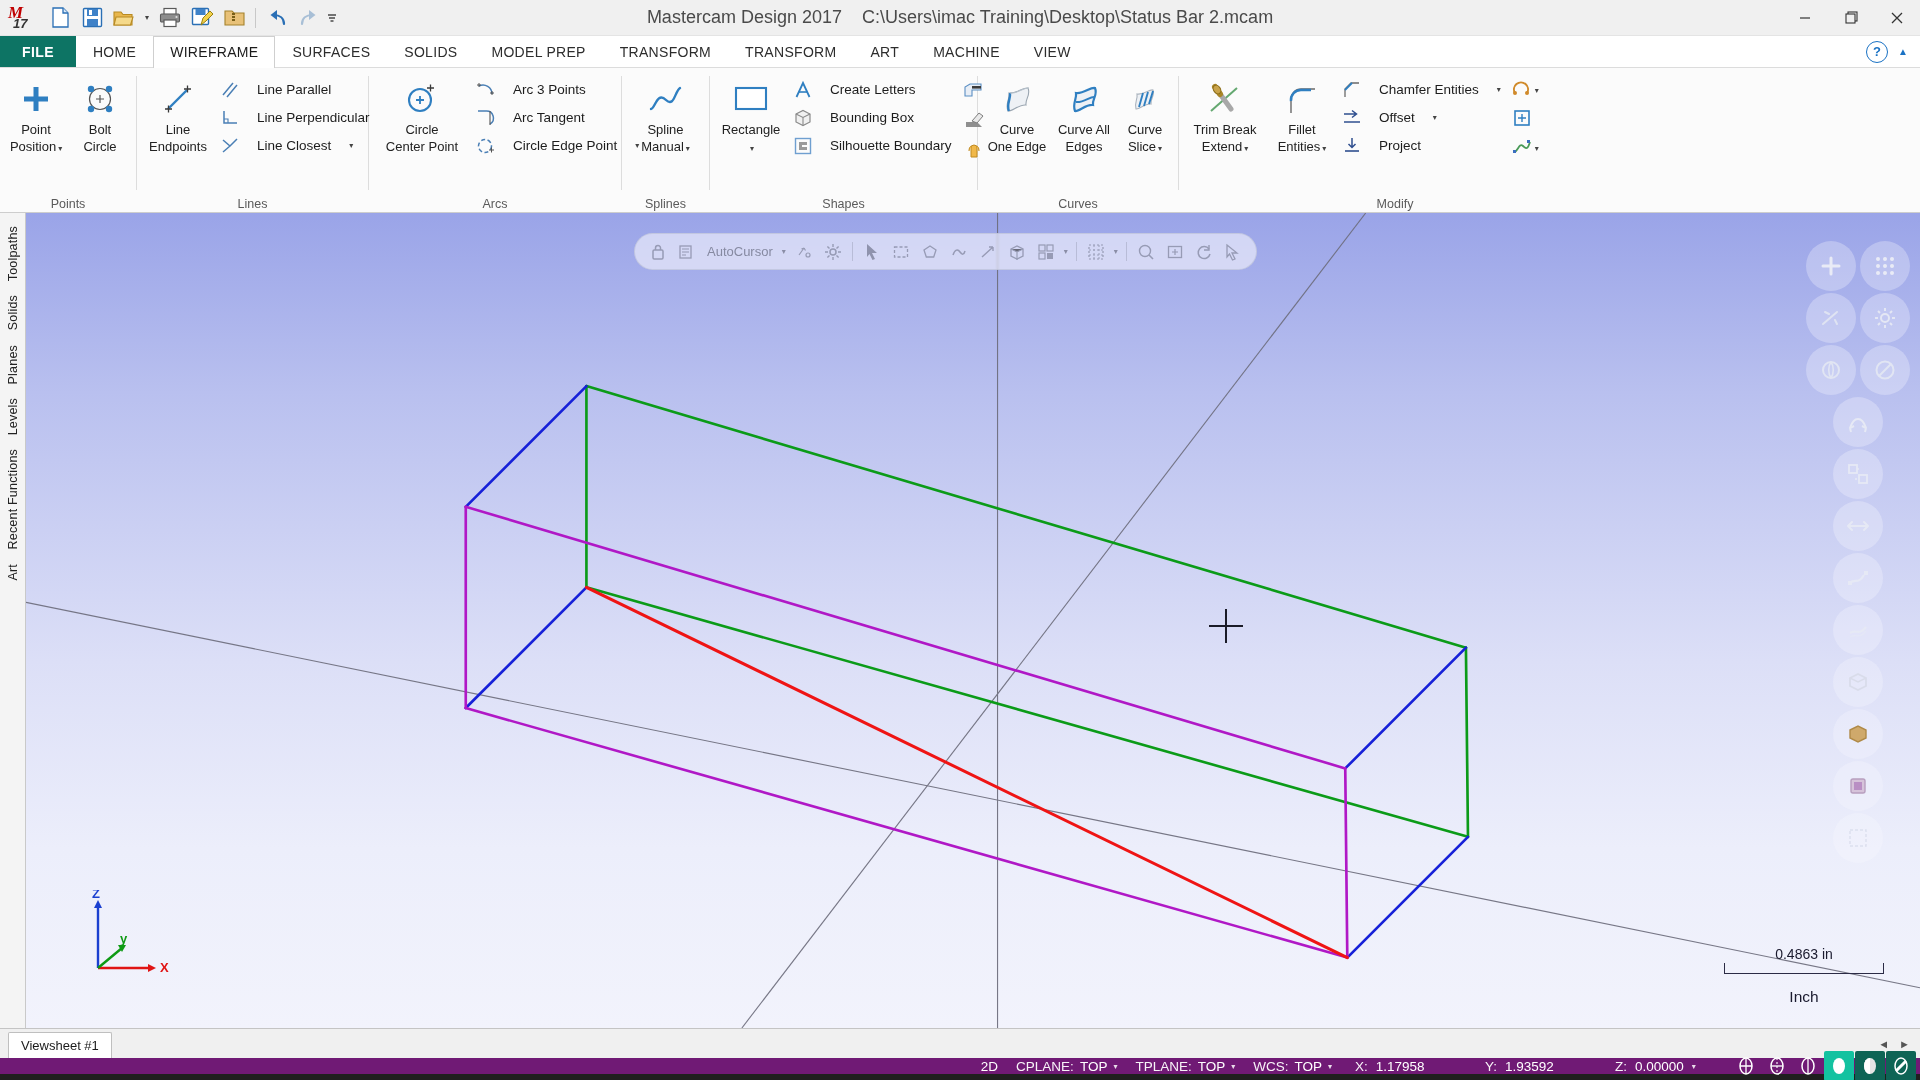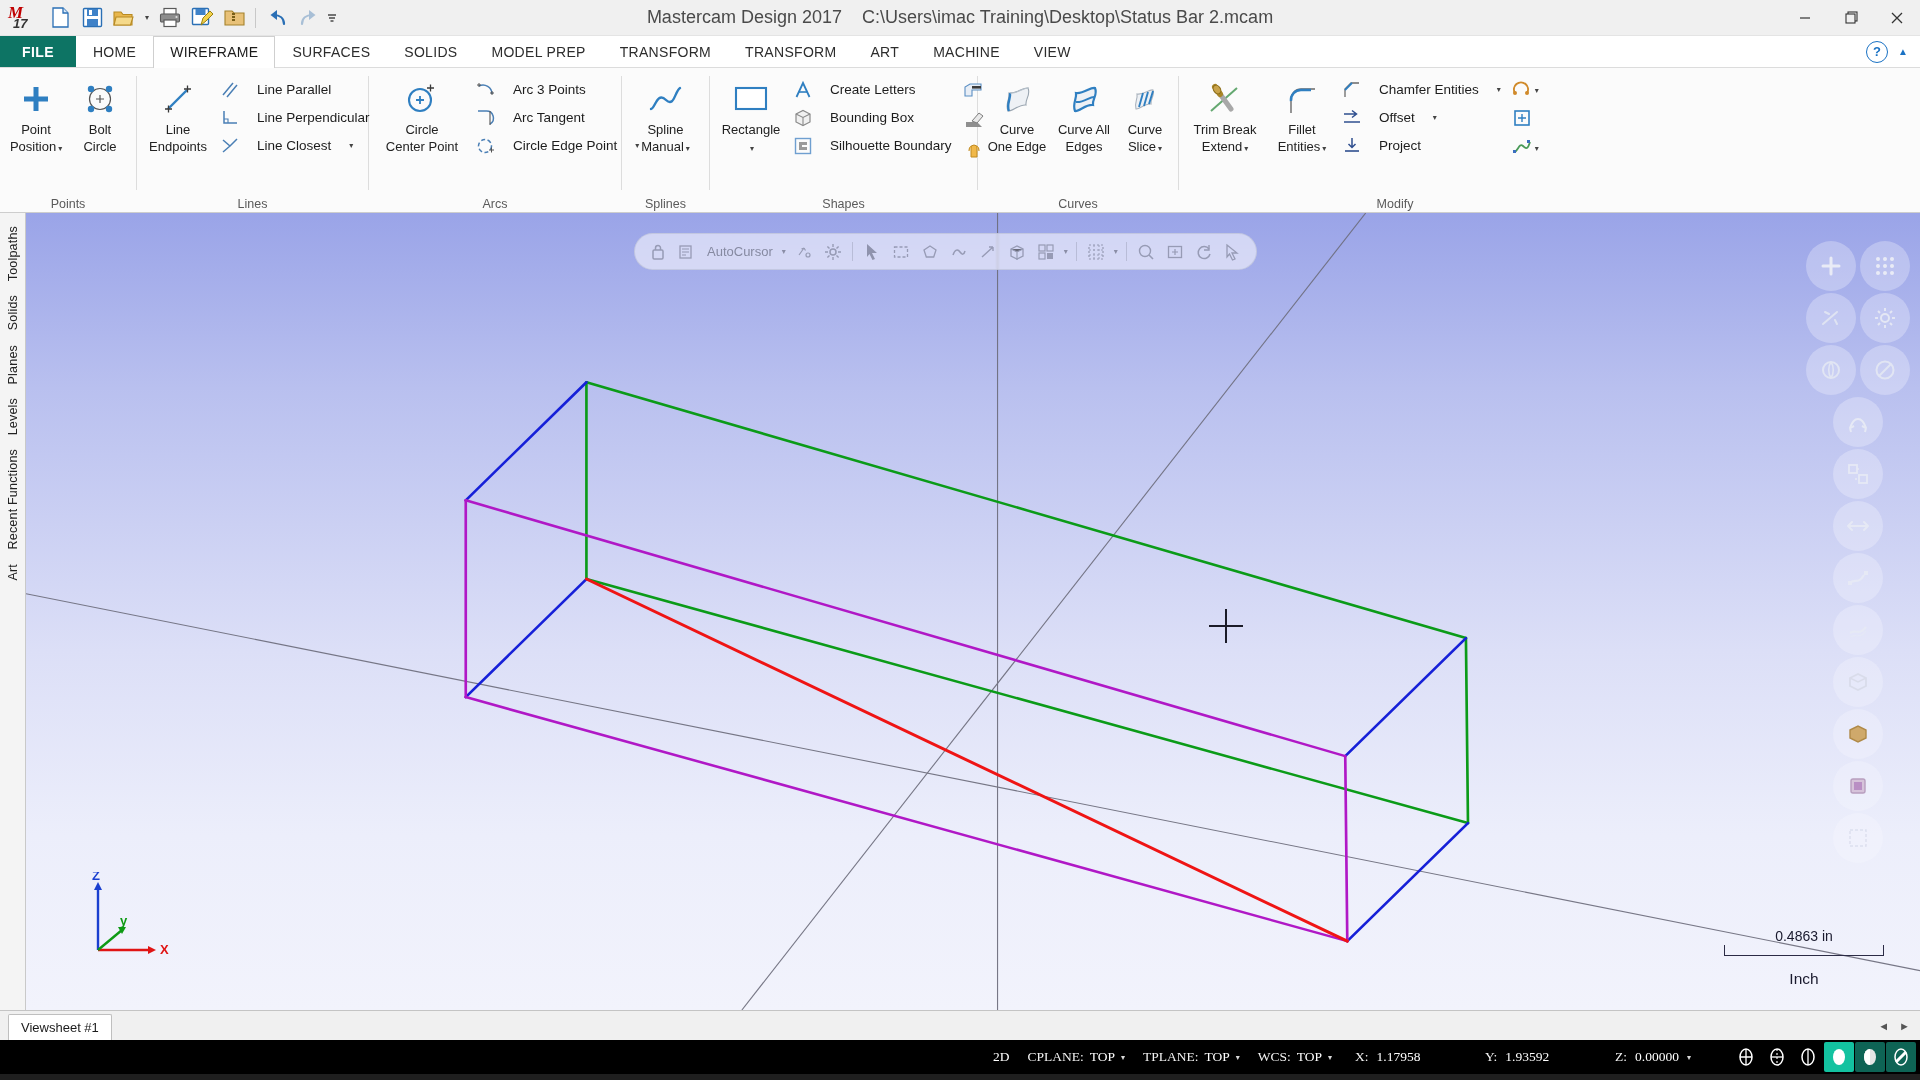--- a/index.html
+++ b/index.html
@@ -164,22 +164,22 @@
   .sheet-tab {
     background: #ffffff; border: 1px solid #bfbfbf; border-bottom: none;
     font-size: 13px; color: #1b1b1b; padding: 0 12px; display: flex; align-items: center;
     margin: 3px 0 0 8px; cursor: pointer; border-radius: 2px 2px 0 0;
   }
   .sheet-right { margin-left: auto; display: flex; align-items: center; gap: 10px; padding-right: 10px; }
   .sheet-arrow { font-size: 11px; color: #555; cursor: pointer; }
 
   
   .statusbar {
-    height: 34px; background: #000000; display: flex; align-items: center; flex: none;
-    color: #ffffff; font-size: 13.5px; position: relative; font-family: Liberation Serif, serif;
+    height: 16px; background: #701a75; display: flex; align-items: center; flex: none;
+    color: #ffffff; font-size: 13.5px; position: relative;
   }
   .sb-left { flex: 1; }
   .sb-item { display: flex; align-items: center; gap: 6px; padding: 0 9px; height: 34px; cursor: pointer; }
   .sb-static { display: flex; align-items: center; padding: 0 9px; height: 34px; }
   .sb-caret { font-size: 8px; opacity: .85; }
   .sb-lbl { opacity: .95; }
   .sb-val { }
   .sb-coord { display: flex; align-items: center; gap: 8px; padding: 0 12px 0 14px; }
   .sb-icons { display: flex; align-items: center; gap: 1px; padding-right: 4px; }
   .sb-ico { width: 30px; height: 30px; display:flex; align-items:center; justify-content:center;

